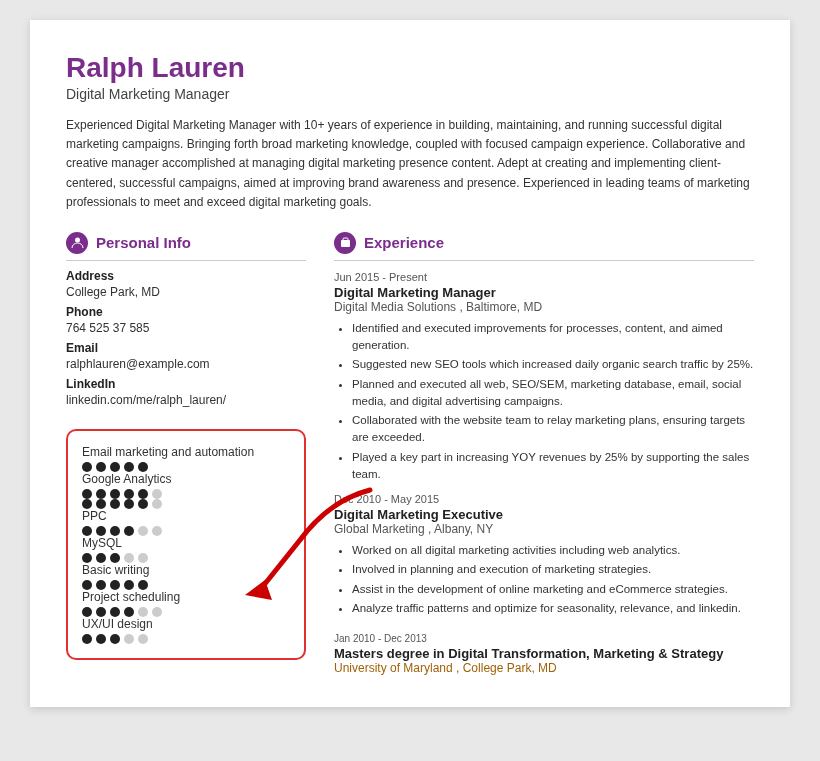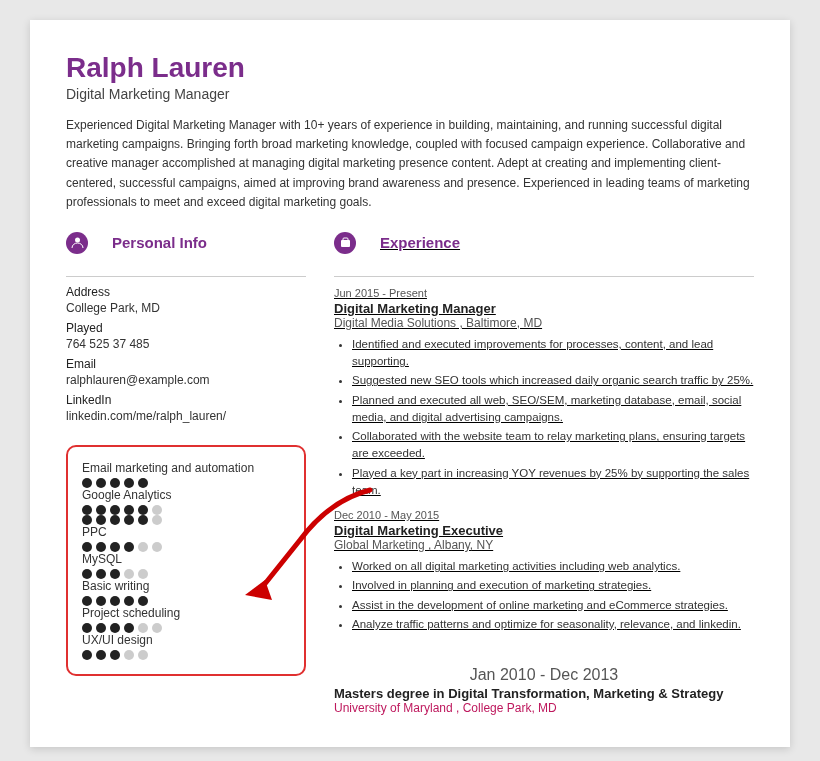--- a/index.html
+++ b/index.html
@@ -43,23 +43,23 @@
     .left-col {
       width: 240px;
       flex-shrink: 0;
     }
     .right-col {
       flex: 1;
     }
     .section-header {
       display: flex;
       align-items: center;
-      gap: 24px;
+      gap: 8px;
       margin-bottom: 8px;
-      padding-bottom: 22px;
+      padding-bottom: 6px;
       border-bottom: 1px solid #ccc;
     }
     .section-icon {
       width: 22px;
       height: 22px;
       background: #7b2d8b;
       border-radius: 50%;
       display: flex;
       align-items: center;
       justify-content: center;
@@ -69,21 +69,21 @@
     }
     .section-title {
       color: #7b2d8b;
       font-size: 15px;
       font-weight: bold;
     }
     .personal-info-section {
       margin-bottom: 20px;
     }
     .info-label {
-      font-weight: normal;
+      font-weight: bold;
       font-size: 12px;
       color: #222;
       margin-top: 4px;
     }
     .info-value {
       font-size: 12px;
       color: #333;
       line-height: 1.5;
     }
     .skills-section {
@@ -105,22 +105,21 @@
     .dot {
       width: 10px;
       height: 10px;
       border-radius: 50%;
       background: #222;
     }
     .dot.empty {
       background: #ccc;
     }
     .experience-section {
-      margin-bottom: 33px;
-      text-decoration: underline;
+      margin-bottom: 16px;
     }
     .exp-date {
       font-size: 11px;
       color: #555;
       margin-top: 10px;
       margin-bottom: 2px;
     }
     .exp-title {
       font-size: 13px;
       font-weight: bold;
@@ -138,33 +137,32 @@
     .exp-bullets li {
       font-size: 11.5px;
       color: #333;
       line-height: 1.5;
       margin-bottom: 2px;
     }
     .education-section {
       margin-top: 16px;
     }
     .edu-date {
-      font-size: 16px;
+      font-size: 10px;
       color: #555;
       margin-bottom: 2px;
-      text-align: center;
     }
     .edu-degree {
       font-size: 13px;
       font-weight: bold;
       color: #222;
     }
     .edu-school {
       font-size: 12px;
-      color: #be185d;
+      color: #a16207;
     }
     svg.arrow-svg {
       position: absolute;
       left: 200px;
       top: 460px;
       width: 200px;
       height: 130px;
       pointer-events: none;
     }
   </style>
@@ -190,22 +188,22 @@
               <circle cx="6.5" cy="4" r="2.5"></circle>
               <path d="M1 12c0-3 2.5-5 5.5-5s5.5 2 5.5 5" stroke="white" stroke-width="1" fill="none"></path>
             </svg>
           </div>
           <span class="section-title">Personal Info</span>
         </div>
 
         <div class="info-label">Address</div>
         <div class="info-value">College Park, MD</div>
 
-        <div class="info-label">Played</div>
-        <div class="info-value">764 525 37 485</div>
+        <div class="info-label">Phone</div>
+        <div class="info-value">764 525 37 585</div>
 
         <div class="info-label">Email</div>
         <div class="info-value">ralphlauren@example.com</div>
 
         <div class="info-label">LinkedIn</div>
         <div class="info-value">linkedin.com/me/ralph_lauren/</div>
       </div>
 
       <div class="skills-section">
         <div id="skills-list">
@@ -291,21 +289,21 @@
               <rect x="4" y="2" width="5" height="3" rx="1" fill="none" stroke="white" stroke-width="1"></rect>
             </svg>
           </div>
           <span class="section-title">Experience</span>
         </div>
         <div id="experience-list">
             <div class="exp-date">Jun 2015 - Present</div>
             <div class="exp-title">Digital Marketing Manager</div>
             <div class="exp-company">Digital Media Solutions , Baltimore, MD</div>
             <ul class="exp-bullets">
-              <li>Identified and executed improvements for processes, content, and lead supporting.</li>
+              <li>Identified and executed improvements for processes, content, and aimed generation.</li>
               <li>Suggested new SEO tools which increased daily organic search traffic by 25%.</li>
               <li>Planned and executed all web, SEO/SEM, marketing database, email, social media, and digital advertising campaigns.</li>
               <li>Collaborated with the website team to relay marketing plans, ensuring targets are exceeded.</li>
               <li>Played a key part in increasing YOY revenues by 25% by supporting the sales team.</li>
             </ul>
             <div class="exp-date">Dec 2010 - May 2015</div>
             <div class="exp-title">Digital Marketing Executive</div>
             <div class="exp-company">Global Marketing , Albany, NY</div>
             <ul class="exp-bullets">
               <li>Worked on all digital marketing activities including web analytics.</li>

